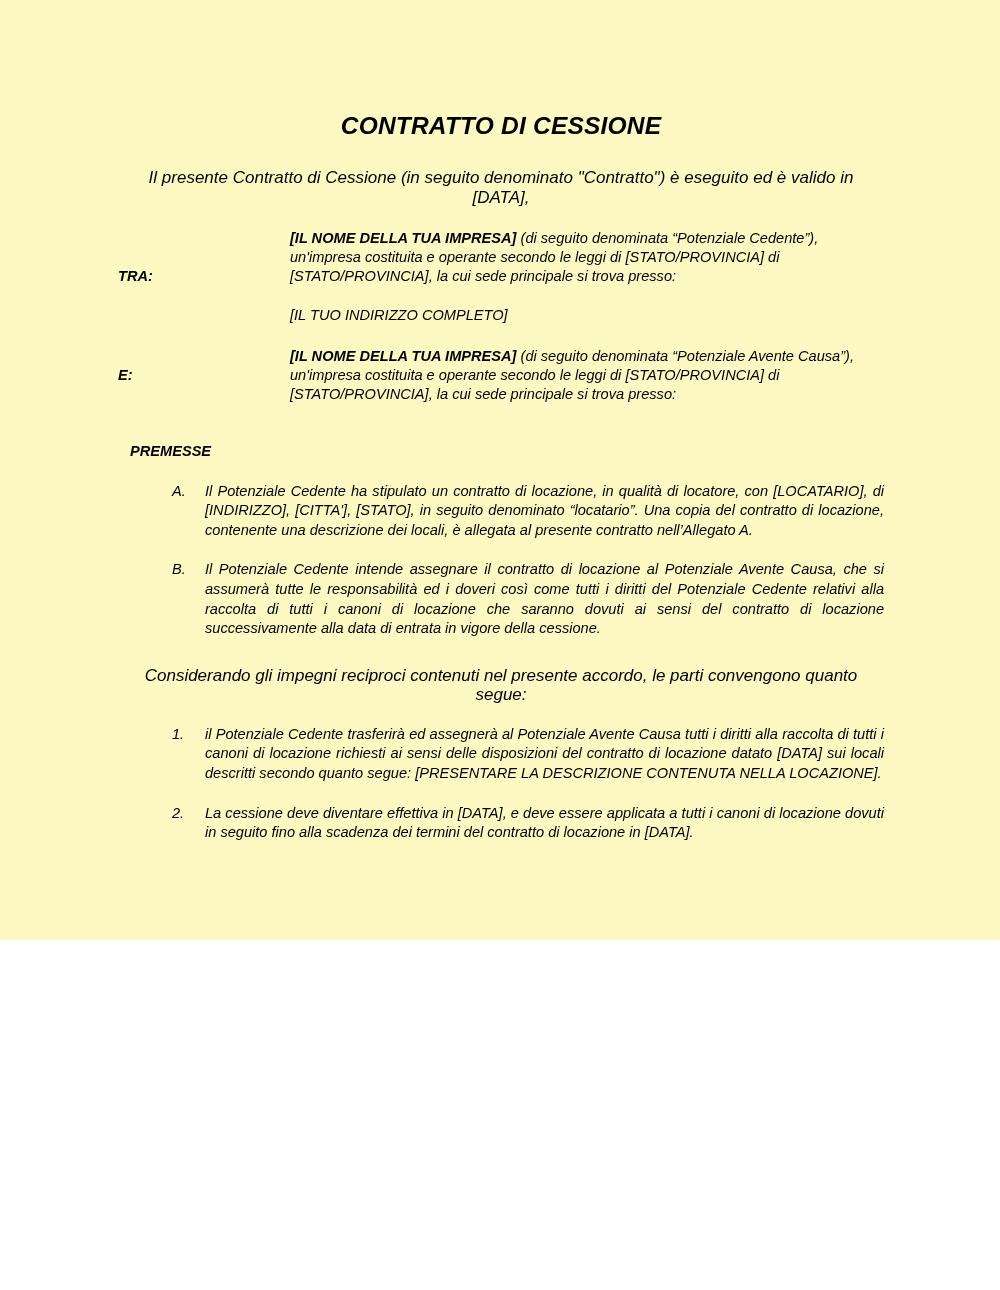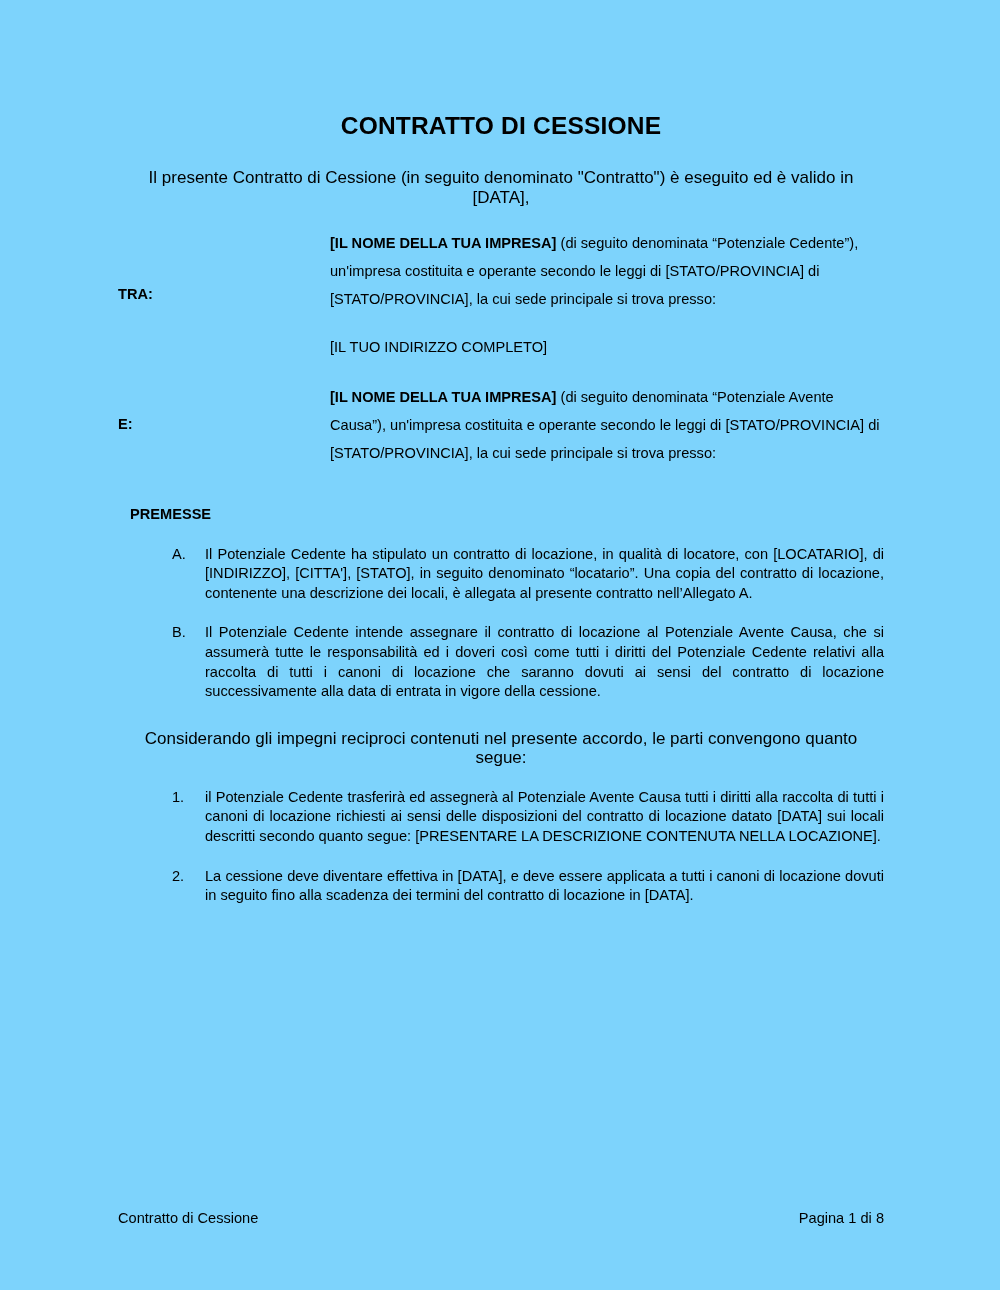--- a/index.html
+++ b/index.html
@@ -8,24 +8,25 @@
     background: #ffffff;
   }
   body {
     font-family: "Liberation Sans", sans-serif;
     color: #000000;
     -webkit-font-smoothing: antialiased;
   }
   .page {
     position: relative;
     width: 1000px;
-    height: 1290px;
-    background: #7dd3fc;
+    height: 940px;
+    background: #fef9c3;
     overflow: hidden;
     box-sizing: border-box;
+    font-style: italic;
   }
   .content {
     position: absolute;
     left: 118px;
     top: 0;
     width: 766px; 
   }
   .doc-title {
     font-size: 24.5px;
     font-weight: bold;
@@ -52,23 +53,22 @@
   }
   .party-label {
     flex: 0 0 172px;
     font-size: 14.6px;
     line-height: 19.6px;
     font-weight: bold;
   }
   .party-body {
     flex: 1 1 auto;
     font-size: 14.6px;
-    line-height: 28px;
+    line-height: 19px;
     text-align: left;
-    margin-left: 40px;
   }
   .party-body .strong {
     font-weight: bold;
   }
   .party-address {
     margin-top: 19.6px;
   }
   
   .section-heading {
     font-size: 14.6px;

